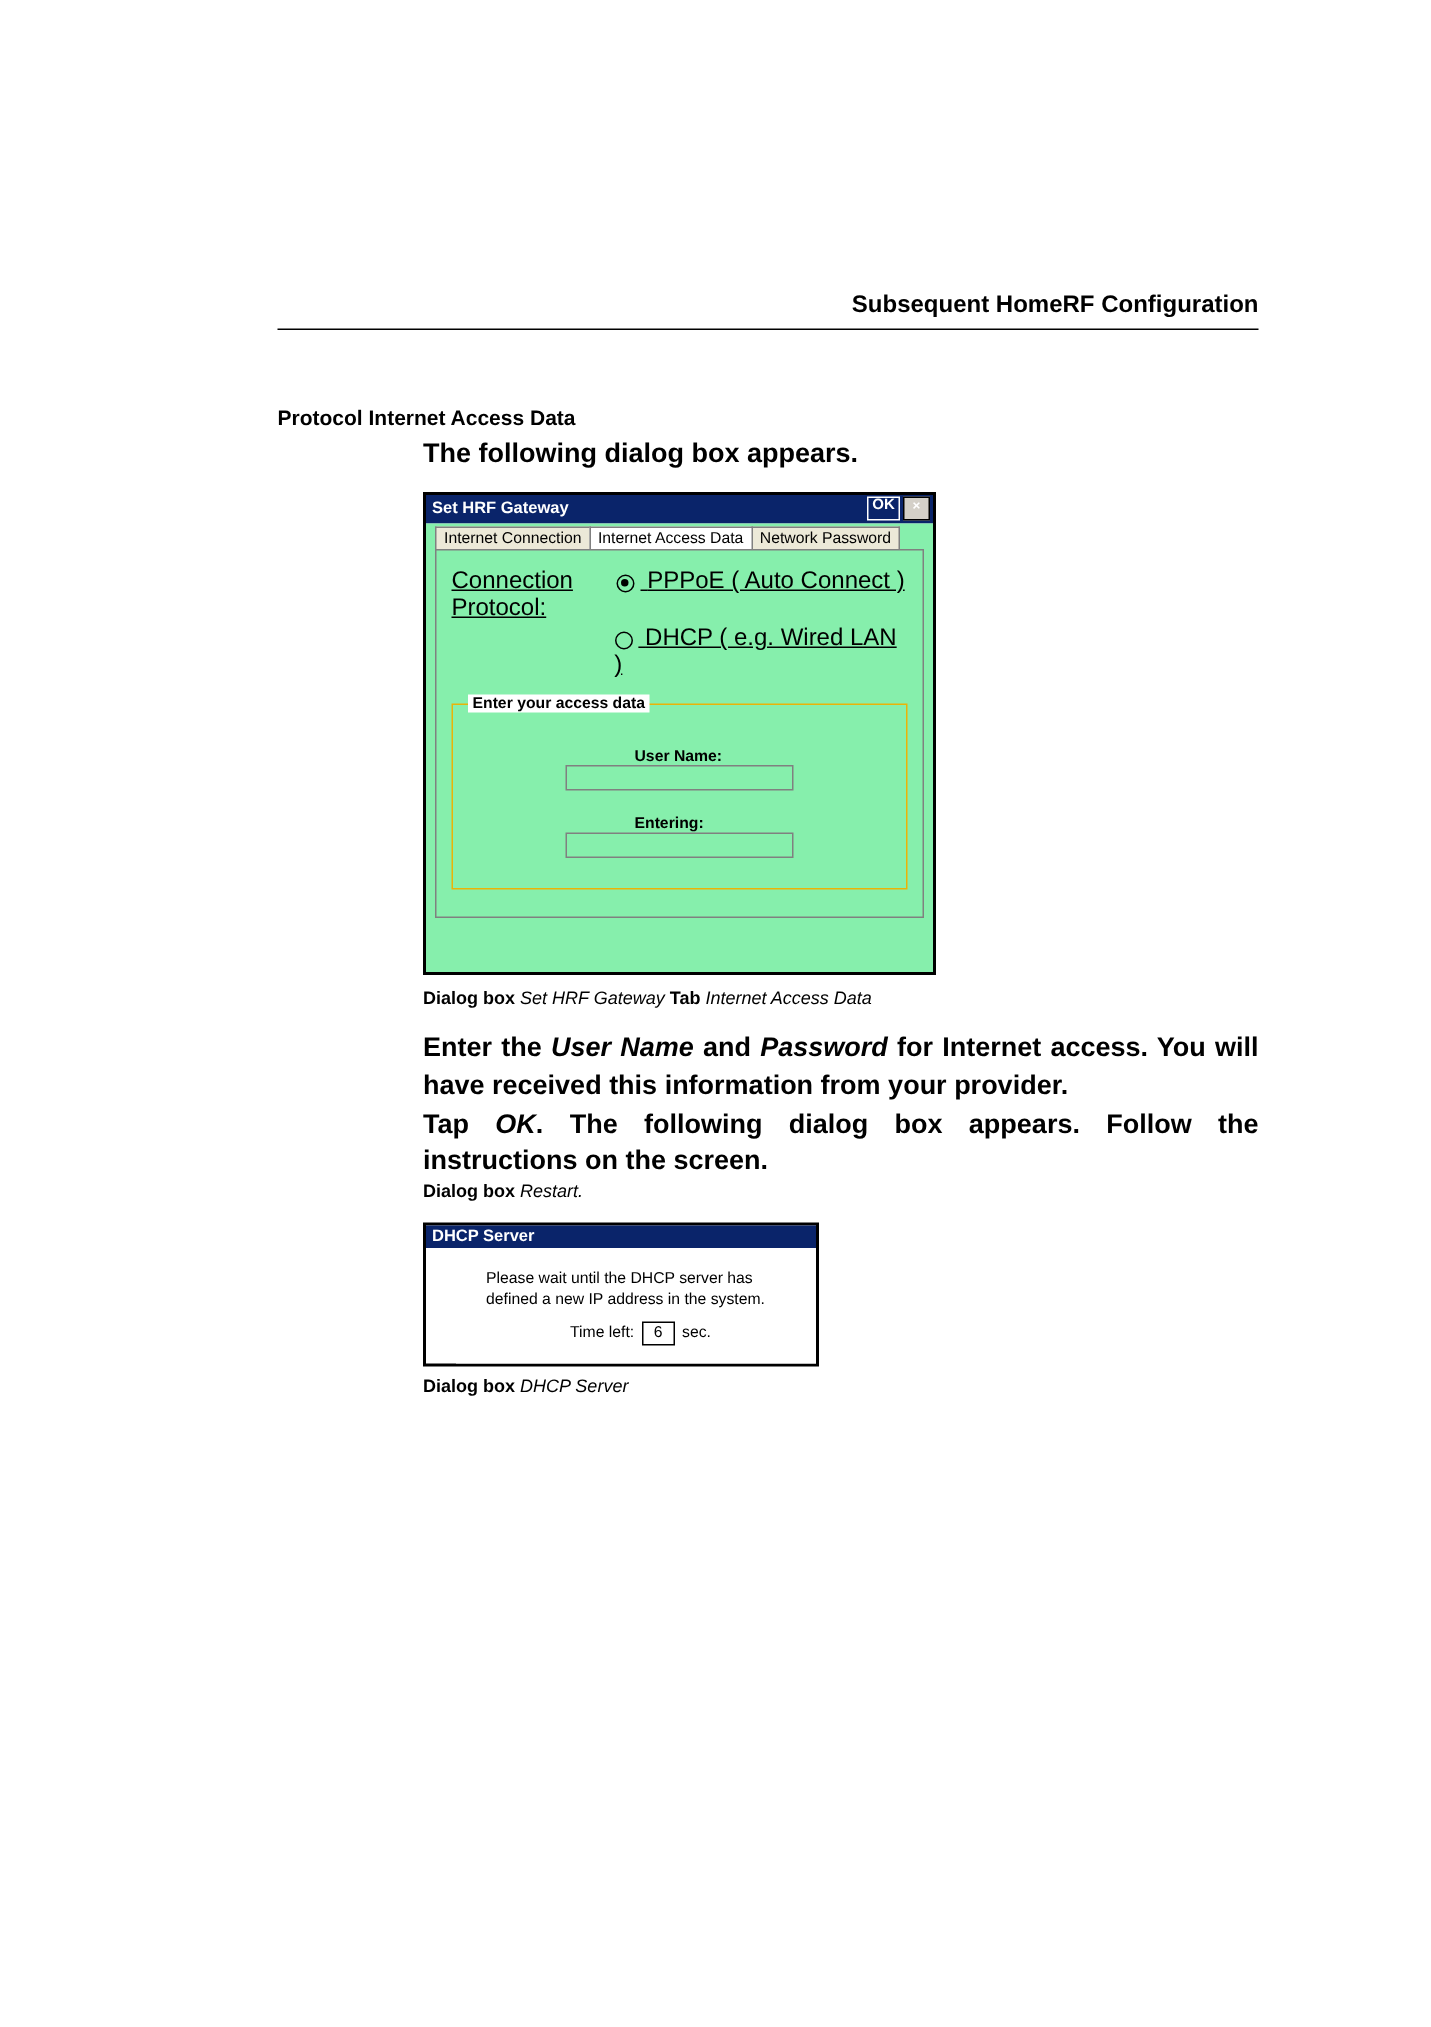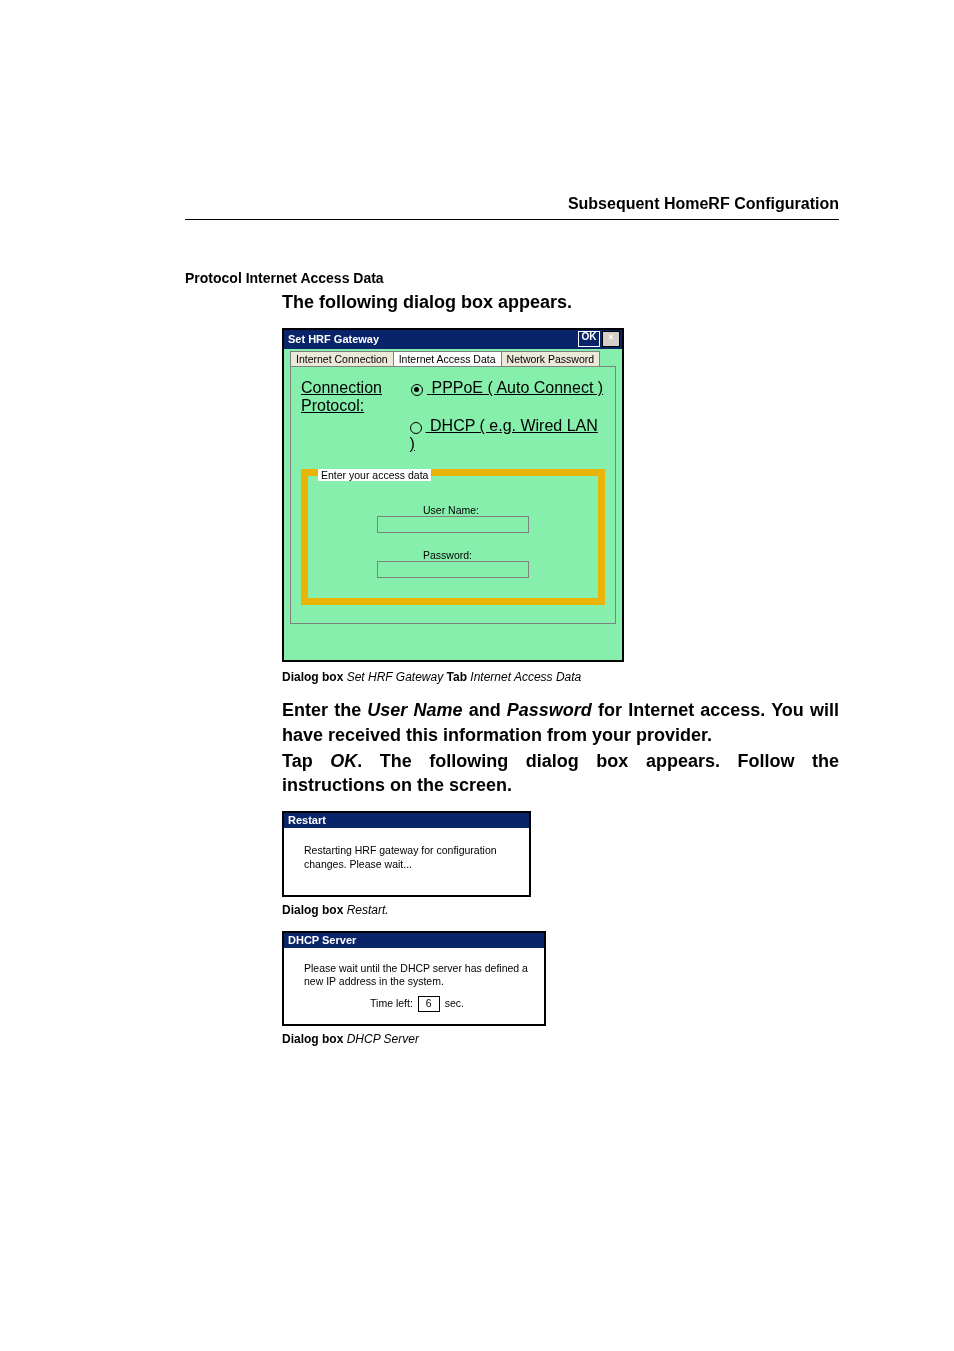--- a/index.html
+++ b/index.html
@@ -104,23 +104,24 @@
     .radio {
       width:10px; height:10px; border:1px solid #000; border-radius:50%;
       display:inline-block; vertical-align:middle; margin-right:4px;
       position:relative; top:1px;
     }
     .radio.checked::after{
       content:""; width:5px; height:5px; background:#000; border-radius:50%;
       position:absolute; top:1.5px; left:1.5px;
     }
     .fieldset {
-      border: 7px solid #eab308;
+      border: 1px solid #eab308;
       margin-top: 16px;
       padding: 0 10px 20px 10px;
+      font-weight: bold;
     }
     .legend {
       font-size:10.5px;
       position:relative;
       top:-7px;
       background:#fff;
       padding:0 3px;
       display:inline-block;
     }
     .frow { display:flex; align-items:center; margin-top:16px;flex-direction:column;}
@@ -147,20 +148,21 @@
     .dlg-small .body2 {
       background:#fff;
       padding: 16px 14px 24px 20px;
       line-height:1.25;
     }
     .dlg3 {
       width:260px;
     }
     .dlg3 .body2 {
       padding: 14px 14px 12px 20px;
+      margin-left: 20px;
     }
     .timeleft { text-align:center; margin-top:8px; font-size:10.5px;}
     .timebox {
       display:inline-block; width:20px; height:14px; border:1px solid #000;
       text-align:center; font-size:10.5px; line-height:13px; margin:0 2px;
     }
 
     .page-number {
       position:absolute;
       right: 115px;
@@ -211,47 +213,41 @@
             <span>DHCP   ( e.g. Wired LAN )</span>
           </span>
         </div>
         <div class="fieldset">
           <span class="legend">Enter your access data</span>
           <div class="frow">
             <span class="flbl">User Name:</span>
             <span class="text-input"></span>
           </div>
           <div class="frow">
-            <span class="flbl">Password:</span>
+            <span class="flbl">Entering:</span>
             <span class="text-input"></span>
           </div>
         </div>
       </div>
     </div>
   </div>
 
   <div class="caption">
     <b>Dialog box</b> <i>Set HRF Gateway</i> <b>Tab</b> <i>Internet Access Data</i>
   </div>
 
   <div class="indent body-text">
     <p>
       <span>Enter the </span><span class="italic">User Name</span><span> and </span><span class="italic">Password</span><span> for Internet access. You will have received this information from your provider.</span>
     </p>
     <p>
       <span>Tap </span><span class="italic">OK</span><span>. The following dialog box appears. Follow the instructions on the screen.</span>
     </p>
   </div>
 
-  <div class="dlg-small">
-    <div class="titlebar">
-      <span>Restart</span>
-    </div>
-    <div class="body2">Restarting HRF gateway for configuration changes. Please wait...</div>
-  </div>
 
   <div class="caption">
     <b>Dialog box</b> <i>Restart.</i>
   </div>
 
   <div class="dlg-small dlg3">
     <div class="titlebar">
       <span>DHCP Server</span>
     </div>
     <div class="body2">

